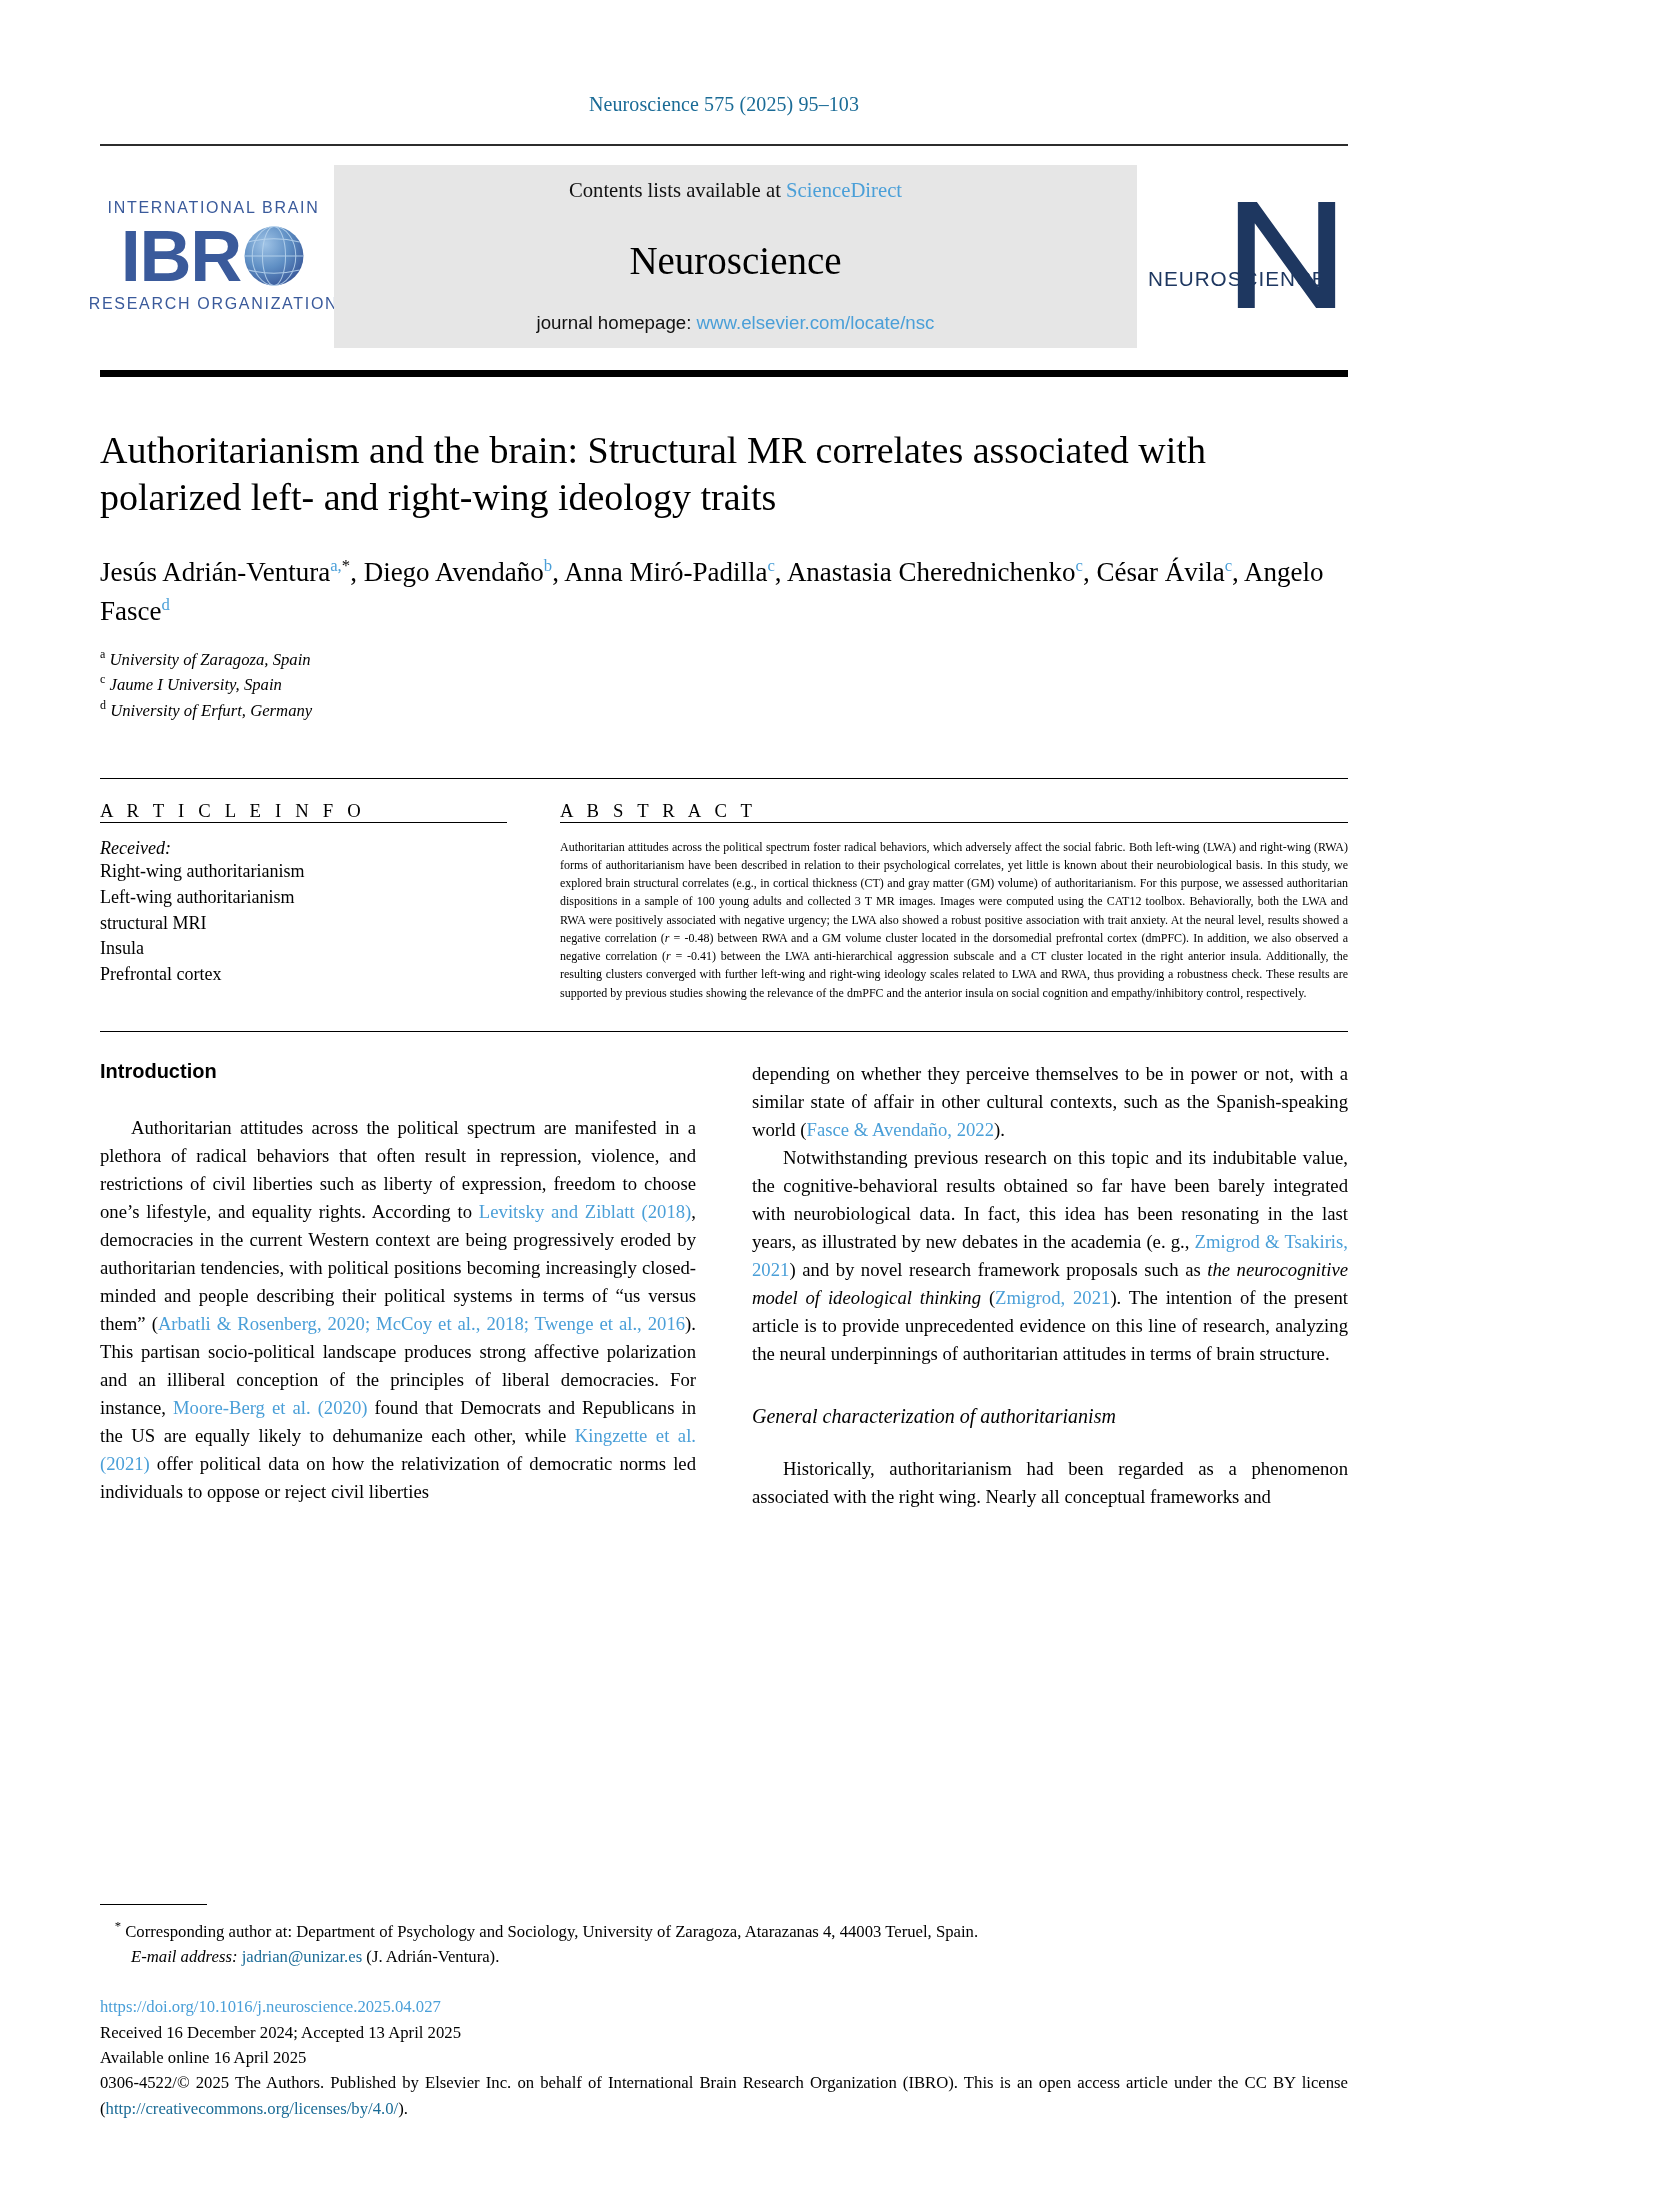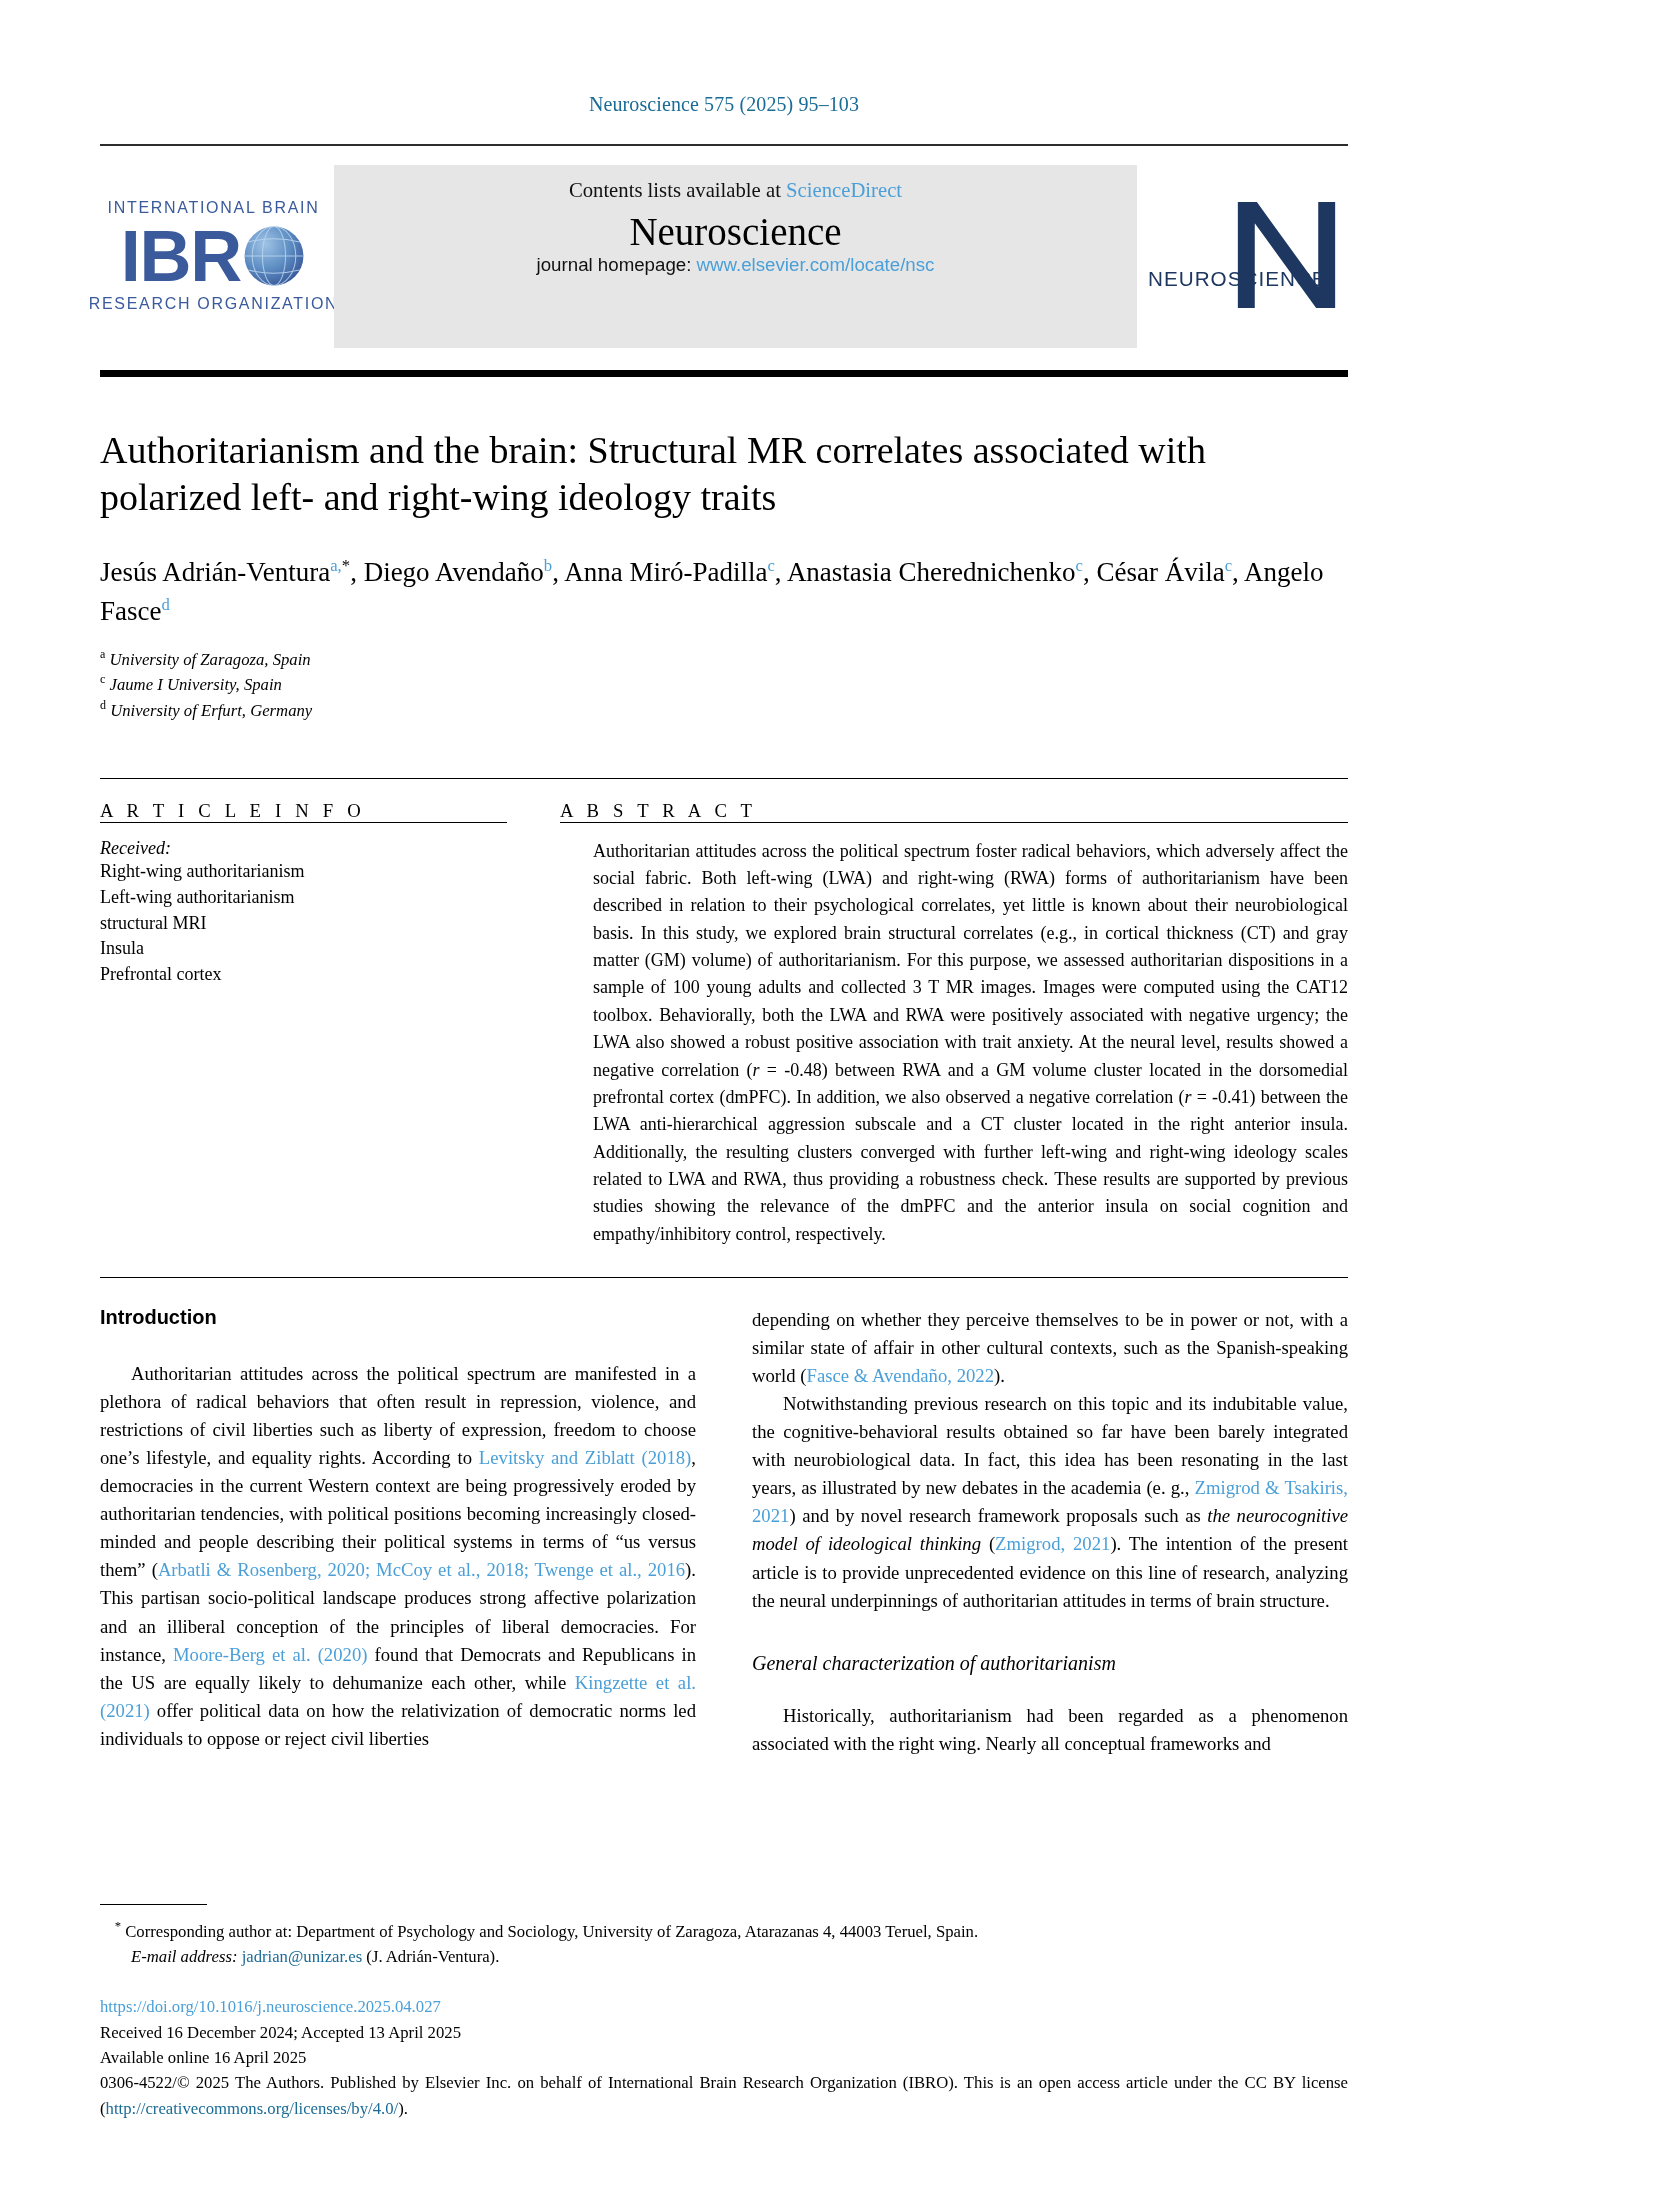--- a/index.html
+++ b/index.html
@@ -77,20 +77,21 @@
     height: 64px;
     margin-left: 1.3px;
   }
 
   .banner {
     flex: 1 1 auto;
     background: #e6e6e6;
     height: 183px;
     display: flex;
     flex-direction: column;
+    justify-content: space-between;
     align-items: center;
     padding: 14.7px 0 13.3px 0;
     box-sizing: border-box;
     margin-left: 6.7px;
   }
   .banner-top {
     font-size: 20.7px;
     color: #111;
   }
   .banner-title {
@@ -168,24 +169,23 @@
   .col-info { flex: 0 0 460px; padding-right: 53px; box-sizing: border-box; }
   .col-abs  { flex: 1 1 auto; }
   .sec-head {
     font-size: 18.7px;
     letter-spacing: 4.7px;
   }
   .hr-thin { border-top: 1.3px solid #000; margin: 0 0 14.7px 0; }
   .kw-label { font-style: italic; font-size: 18px; }
   .kw-list { font-size: 18px; line-height: 1.44; }
   .abstract-body {
-    font-size: 18px;
+    font-size: 12px;
     line-height: 1.52;
     text-align: justify;
-    margin-left: 33px;
   }
   .abstract-body i { font-style: italic; }
   .rule-after-abs { border-top: 1.3px solid #000; margin-top: 29px; }
 
   
   .body-cols {
     display: flex;
     margin-top: 28px;
     gap: 56px;
   }

